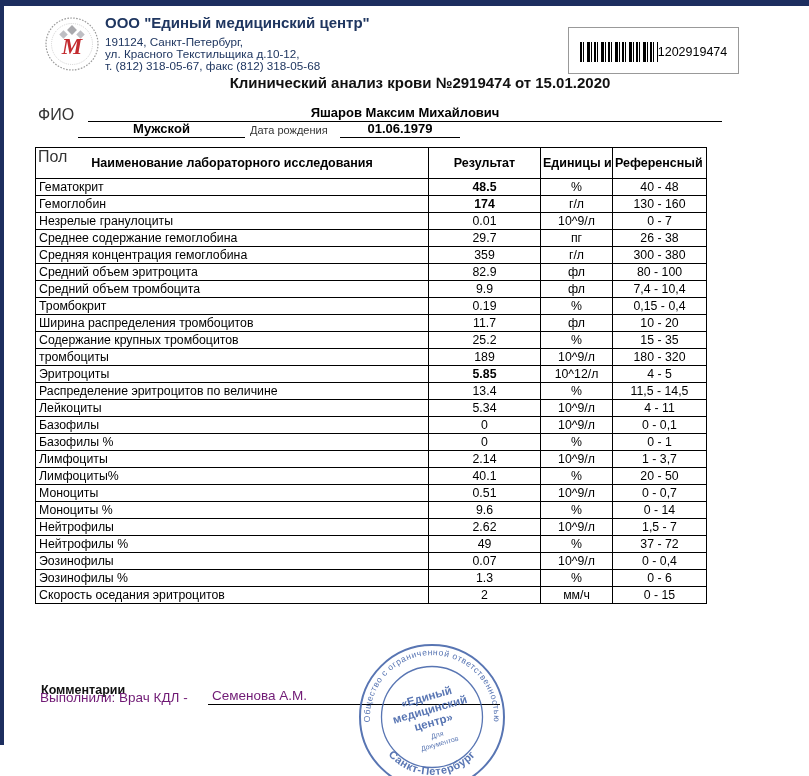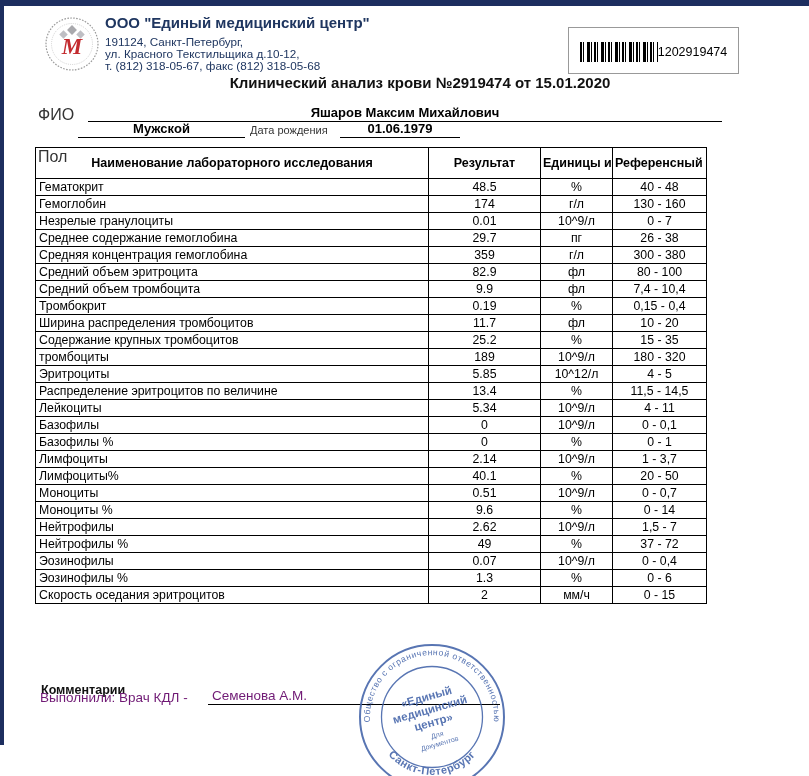--- a/index.html
+++ b/index.html
@@ -31,21 +31,21 @@
     font-size:13px;font-weight:bold;line-height:16px;color:#000;}
   .dr-label{position:absolute;font-size:11px;color:#333;text-align:right;}
 
   
   table.results{position:absolute;left:35px;top:147px;width:671px;border-collapse:collapse;table-layout:fixed;}
   table.results th,table.results td{border:1px solid #000;overflow:hidden;white-space:nowrap;}
   table.results th{font-size:12.5px;font-weight:bold;text-align:center;line-height:13px;height:28px;padding:1px 2px;}
   table.results td{font-size:12.3px;height:16px;line-height:16px;padding:0 3px;}
   td.cname{text-align:left;}
   td.cres,td.cunit,td.crange{text-align:center;}
-  td.cres.bold{font-weight:normal;}
+  td.cres.bold{font-weight:bold;}
   .col-name{width:393px;}.col-res{width:112px;}.col-unit{width:72px;}.col-range{width:94px;}
 
   .comments{position:absolute;left:41px;top:647px;font-size:12.5px;font-weight:bold;color:#111;margin-top:36px;}
   .performed{position:absolute;left:40px;top:690px;font-size:13.5px;color:#701a75;}
   .sign-line{position:absolute;left:208px;top:687px;width:288px;height:17px;border-bottom:1px solid #000;
     font-size:13.5px;line-height:17px;color:#701a75;padding-left:4px;}
   .stamp{position:absolute;left:357px;top:642px;opacity:0.9;}
 </style>
 </head>
 <body>

